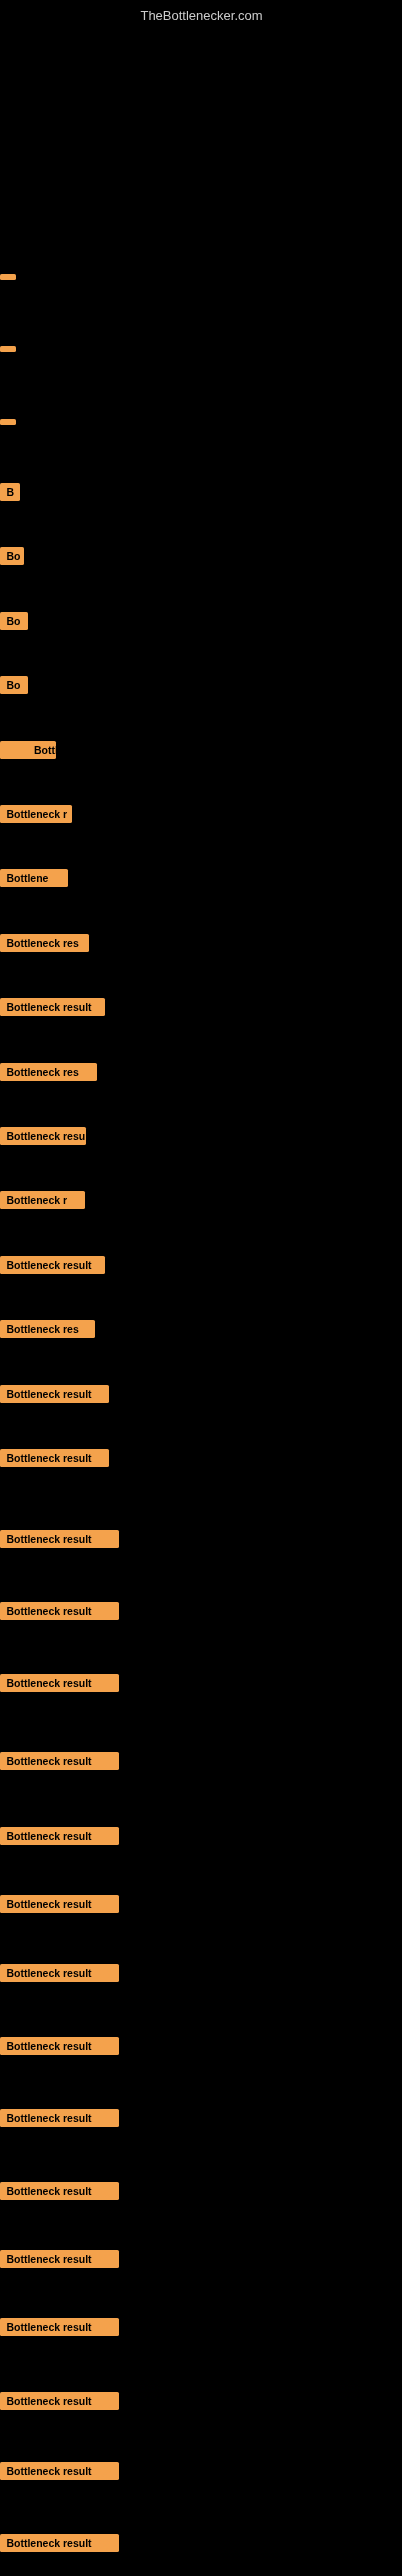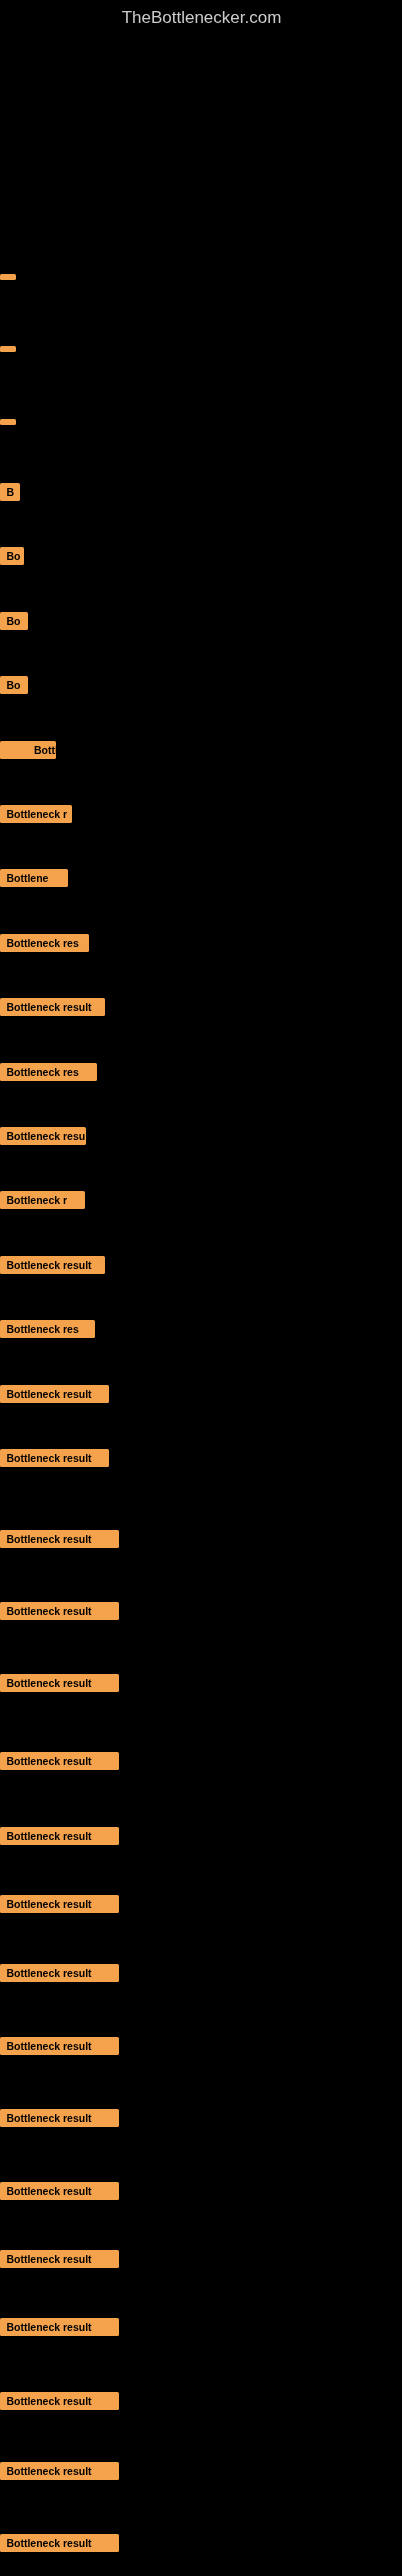--- a/index.html
+++ b/index.html
@@ -6,21 +6,21 @@
     body {
       background-color: #000;
       width: 403px;
       min-height: 2576px;
       font-family: Arial, sans-serif;
       position: relative;
       overflow-x: hidden;
     }
     .site-title {
       color: #ccc;
-      font-size: 17px;
+      font-size: 13px;
       text-align: center;
       padding: 8px 0 4px 0;
     }
     .content-area {
       position: relative;
       width: 403px;
     }
     
     .bottleneck-box {
       background-color: #f4a24c;

